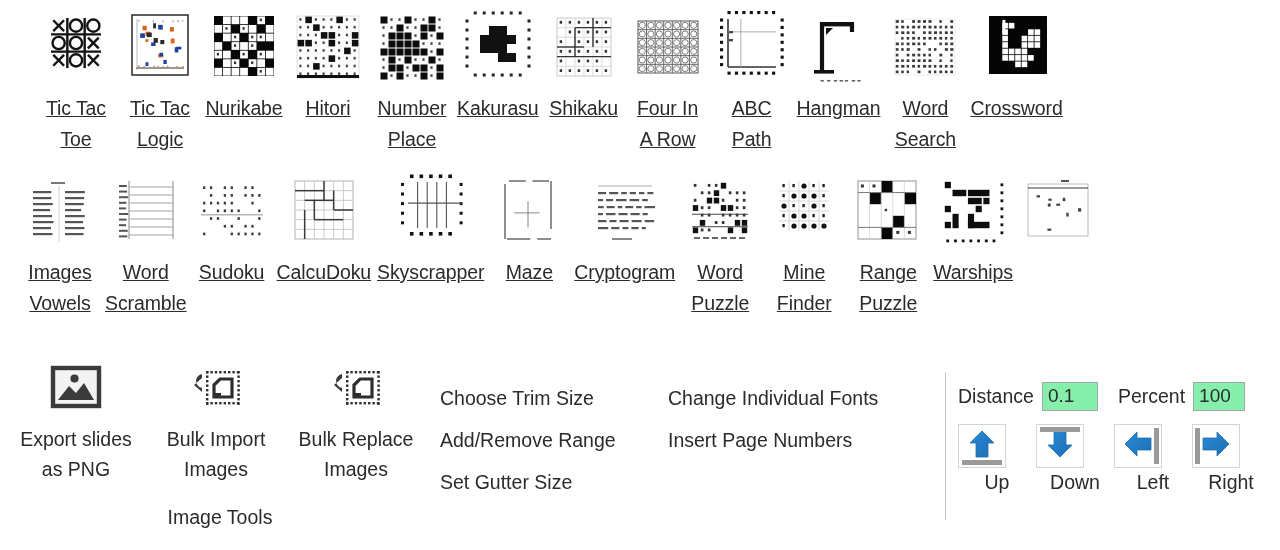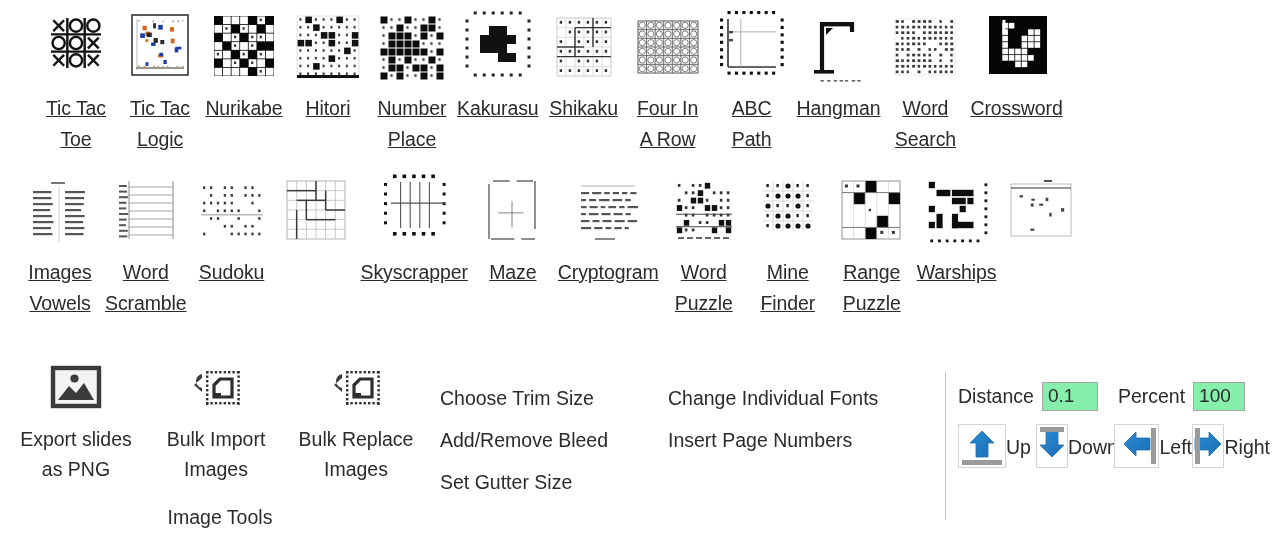--- a/index.html
+++ b/index.html
@@ -148,22 +148,21 @@
   #percent-input  { width: 52px; }
 
   #arrow-row {
     display: flex;
     align-items: flex-start;
     margin-top: 6px;
     padding-left: 6px;
   }
   .arrow-item {
     display: flex;
-    flex-direction: row;
-    align-items: center;
+    flex-direction: column;
     width: 78px;
   }
   .arrow-btn {
     position: relative;
     width: 48px;
     height: 44px;
     border: 1px solid #d4d4d4;
     background: #ffffff;
     box-sizing: border-box;
     display: flex;
@@ -935,20 +934,21 @@
             <line x1="10" y1="18.666666666666664" x2="39" y2="18.666666666666664" stroke="#3a3a3a" stroke-width="1.5"></line>
             <line x1="39" y1="9" x2="39" y2="28.333333333333332" stroke="#3a3a3a" stroke-width="1.5"></line>
             <line x1="19.666666666666664" y1="28.333333333333332" x2="48.666666666666664" y2="28.333333333333332" stroke="#3a3a3a" stroke-width="1.5"></line>
             <line x1="29.333333333333332" y1="28.333333333333332" x2="29.333333333333332" y2="47.666666666666664" stroke="#3a3a3a" stroke-width="1.5"></line>
             <line x1="29.333333333333332" y1="47.666666666666664" x2="58.33333333333333" y2="47.666666666666664" stroke="#3a3a3a" stroke-width="1.5"></line>
             <line x1="48.666666666666664" y1="18.666666666666664" x2="48.666666666666664" y2="38" stroke="#3a3a3a" stroke-width="1.5"></line>
             <line x1="19.666666666666664" y1="38" x2="19.666666666666664" y2="67" stroke="#3a3a3a" stroke-width="1.5"></line>
             <line x1="48.666666666666664" y1="38" x2="68" y2="38" stroke="#3a3a3a" stroke-width="1.5"></line>
           </svg>
         </div>
+        <div class="puzzle-label">CalcuDoku</div>
       </div>
       <div class="puzzle-item">
         <div class="thumb">
           <svg width="78" height="80" viewBox="0 0 78 80">
             <rect x="17.92" y="2.5" width="3.6" height="3.6" fill="#111"></rect>
             <rect x="17.92" y="60" width="3.6" height="3.6" fill="#111"></rect>
             <rect x="9" y="10.92" width="3" height="3" fill="#111"></rect>
             <rect x="67.6" y="10.92" width="3" height="3" fill="#111"></rect>
             <rect x="27.520000000000003" y="2.5" width="3.6" height="3.6" fill="#111"></rect>
             <rect x="27.520000000000003" y="60" width="3.6" height="3.6" fill="#111"></rect>
@@ -1302,21 +1302,21 @@
           </div>
           <div class="tool-label">Bulk Replace
 Images</div>
         </div>
       </div>
     <div id="image-tools-caption">Image Tools</div>
   </div>
 
   <div id="cmd-col-a">
       <div class="cmd-item">Choose Trim Size</div>
-      <div class="cmd-item">Add/Remove Bleed</div>
+      <div class="cmd-item">Add/Remove Range</div>
       <div class="cmd-item">Set Gutter Size</div>
     </div>
   <div id="cmd-col-b">
       <div class="cmd-item">Change Individual Fonts</div>
       <div class="cmd-item">Insert Page Numbers</div>
     </div>
 
   <div id="divider"></div>
 
   <div id="nudge-panel">

